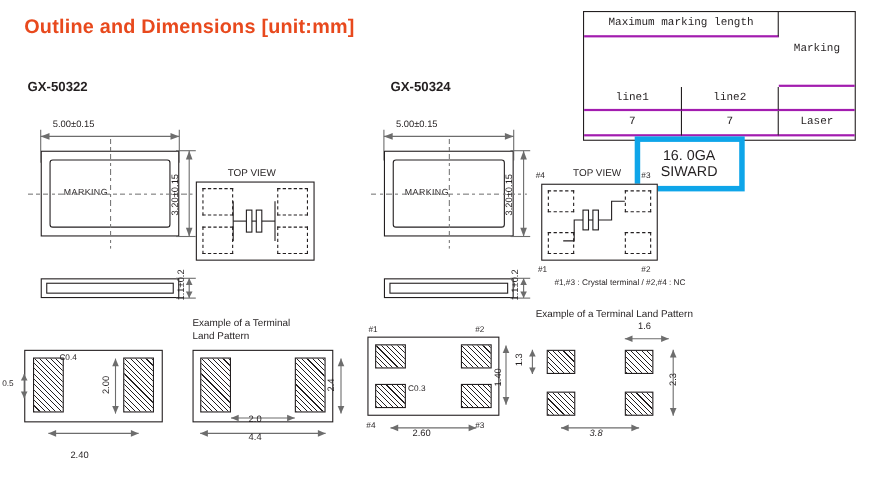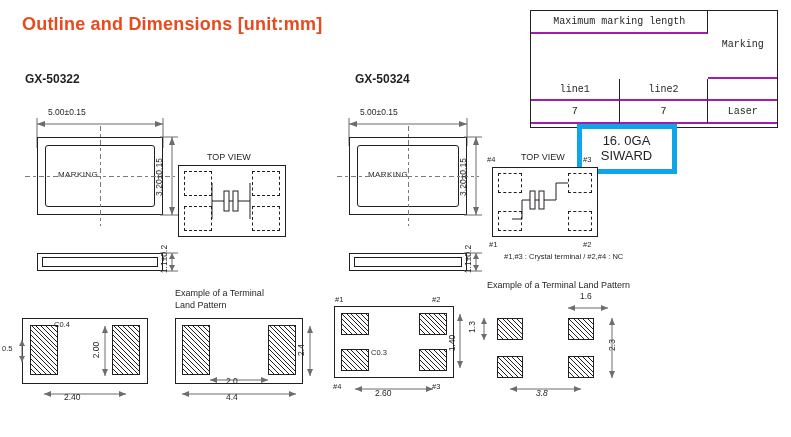--- a/index.html
+++ b/index.html
@@ -163,21 +163,21 @@
 <svg class="abs" style="left:14px;top:336px;width:22px;height:44px;">
   <line x1="8" y1="4" x2="8" y2="26" stroke="#6d6d6d" stroke-width="1"></line>
   <polygon points="8,4 5,10 11,10" fill="#6d6d6d"></polygon>
   <polygon points="8,26 5,20 11,20" fill="#6d6d6d"></polygon>
 </svg>
 <svg class="abs" style="left:22px;top:388px;width:130px;height:14px;">
   <line x1="22" y1="6" x2="104" y2="6" stroke="#6d6d6d" stroke-width="1"></line>
   <polygon points="22,6 29,3 29,9" fill="#6d6d6d"></polygon>
   <polygon points="104,6 97,3 97,9" fill="#6d6d6d"></polygon>
 </svg>
-<div class="abs dim" style="left:64px;top:392px;">2.40</div>
+<div class="abs dim" style="left:64px;top:408px;">2.40</div>
 
 <div class="rect" style="left:175px;top:318px;width:128px;height:66px;"></div>
 <div class="hatch" style="left:182px;top:325px;width:28px;height:50px;"></div>
 <div class="hatch" style="left:268px;top:325px;width:28px;height:50px;"></div>
 <svg class="abs" style="left:175px;top:372px;width:135px;height:14px;">
   <line x1="35" y1="8" x2="93" y2="8" stroke="#6d6d6d" stroke-width="1"></line>
   <polygon points="35,8 42,5 42,11" fill="#6d6d6d"></polygon>
   <polygon points="93,8 86,5 86,11" fill="#6d6d6d"></polygon>
 </svg>
 <div class="abs dim" style="left:226px;top:376px;text-align:center;">2.0</div>

